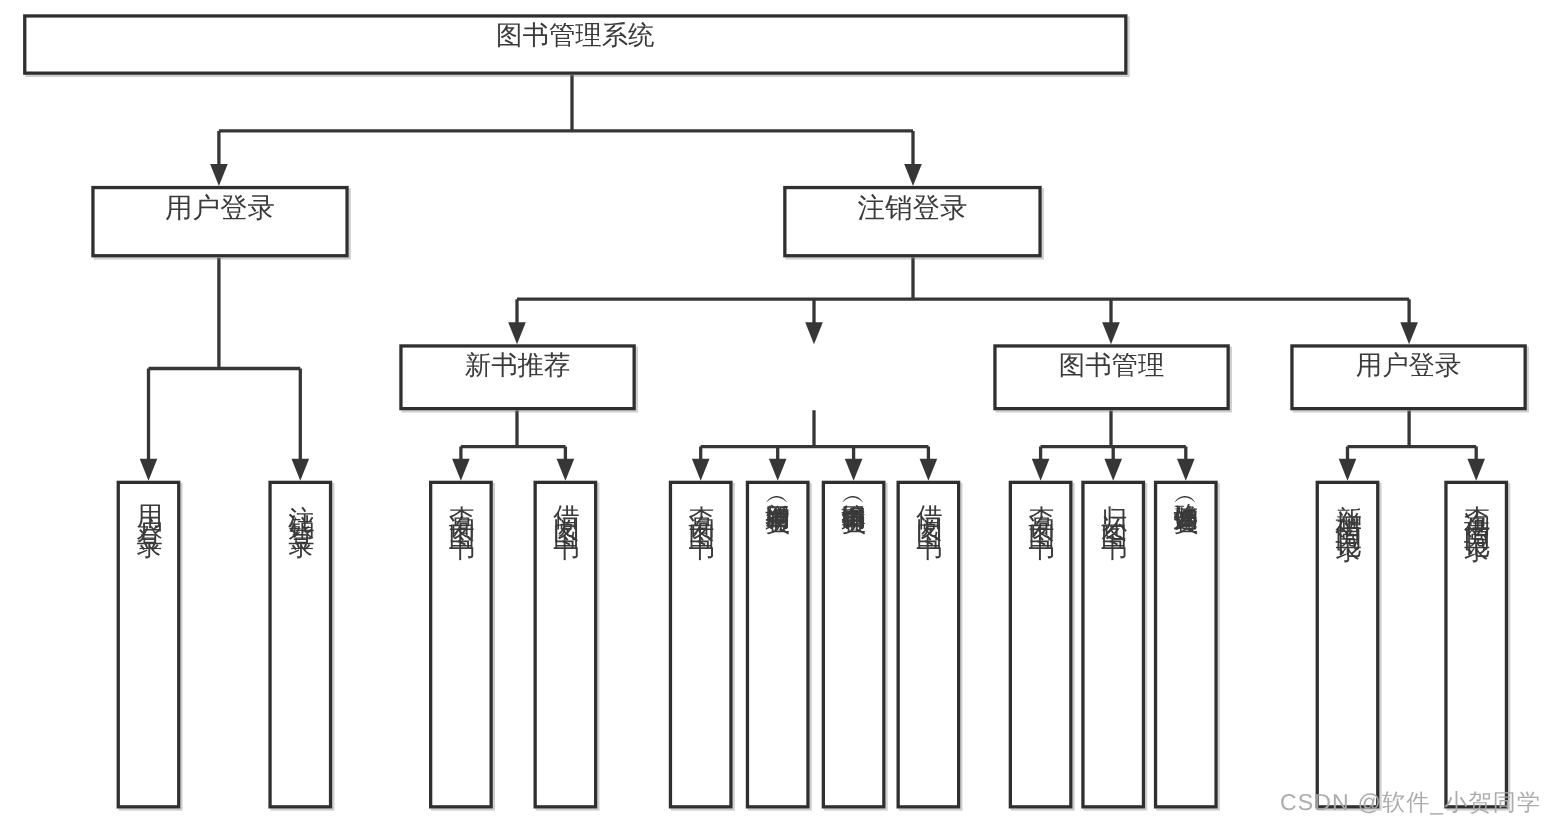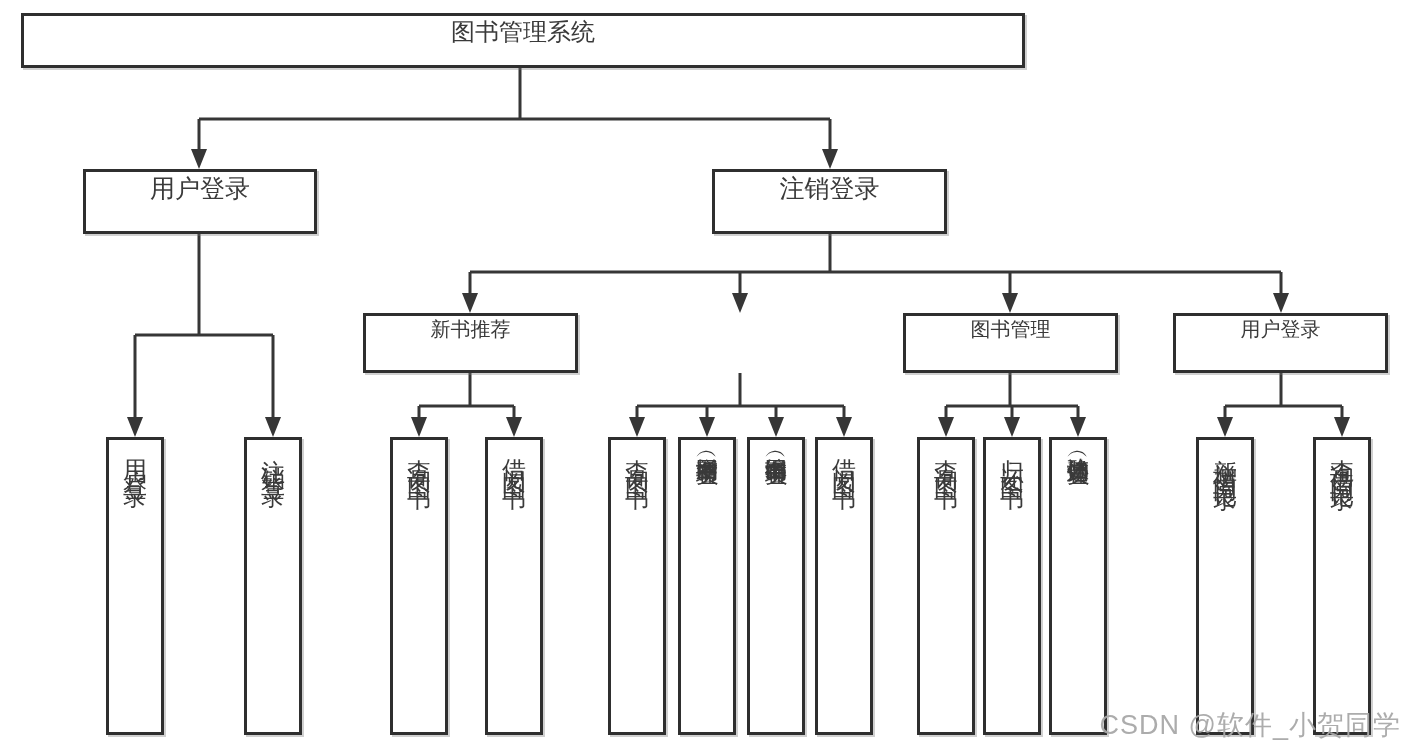--- a/index.html
+++ b/index.html
@@ -16,35 +16,35 @@
     box-sizing:border-box;
     background:#ffffff;
     border:3px solid #2f2f2f;
     box-shadow:2px 2px 0 rgba(120,120,120,0.35);
     display:flex;align-items:flex-start;justify-content:center;
     color:#3a3a3a;
     z-index:2;
   }
   .root{left:21px;top:13px;width:1004px;height:55px;font-size:24px;}
   .lvl2{top:169px;width:234px;height:65px;font-size:25px;}
-  .lvl3{top:313px;width:215px;height:60px;font-size:20px;}
+  .lvl3{top:313px;width:215px;height:60px;font-size:24px;}
   .leaf{top:437px;width:58px;height:298px;font-size:24px;}
   .leaf .lbl{
     writing-mode:vertical-rl;
     text-orientation:mixed;
     letter-spacing:9px;
     line-height:1;
   }
   .leaf.long .lbl{letter-spacing:1px;font-size:22px;}
   .leaf.mid .lbl{letter-spacing:6px;}
   .lbl{white-space:nowrap;}
   #watermark{
     position:absolute;
     right:4px;bottom:4px;
-    font-size:27px;
+    font-size:21px;
     color:rgba(168,168,168,0.95);
     z-index:3;
     letter-spacing:1px;
   }
 </style>
 </head>
 <body>
 
 <div id="stage">
 

